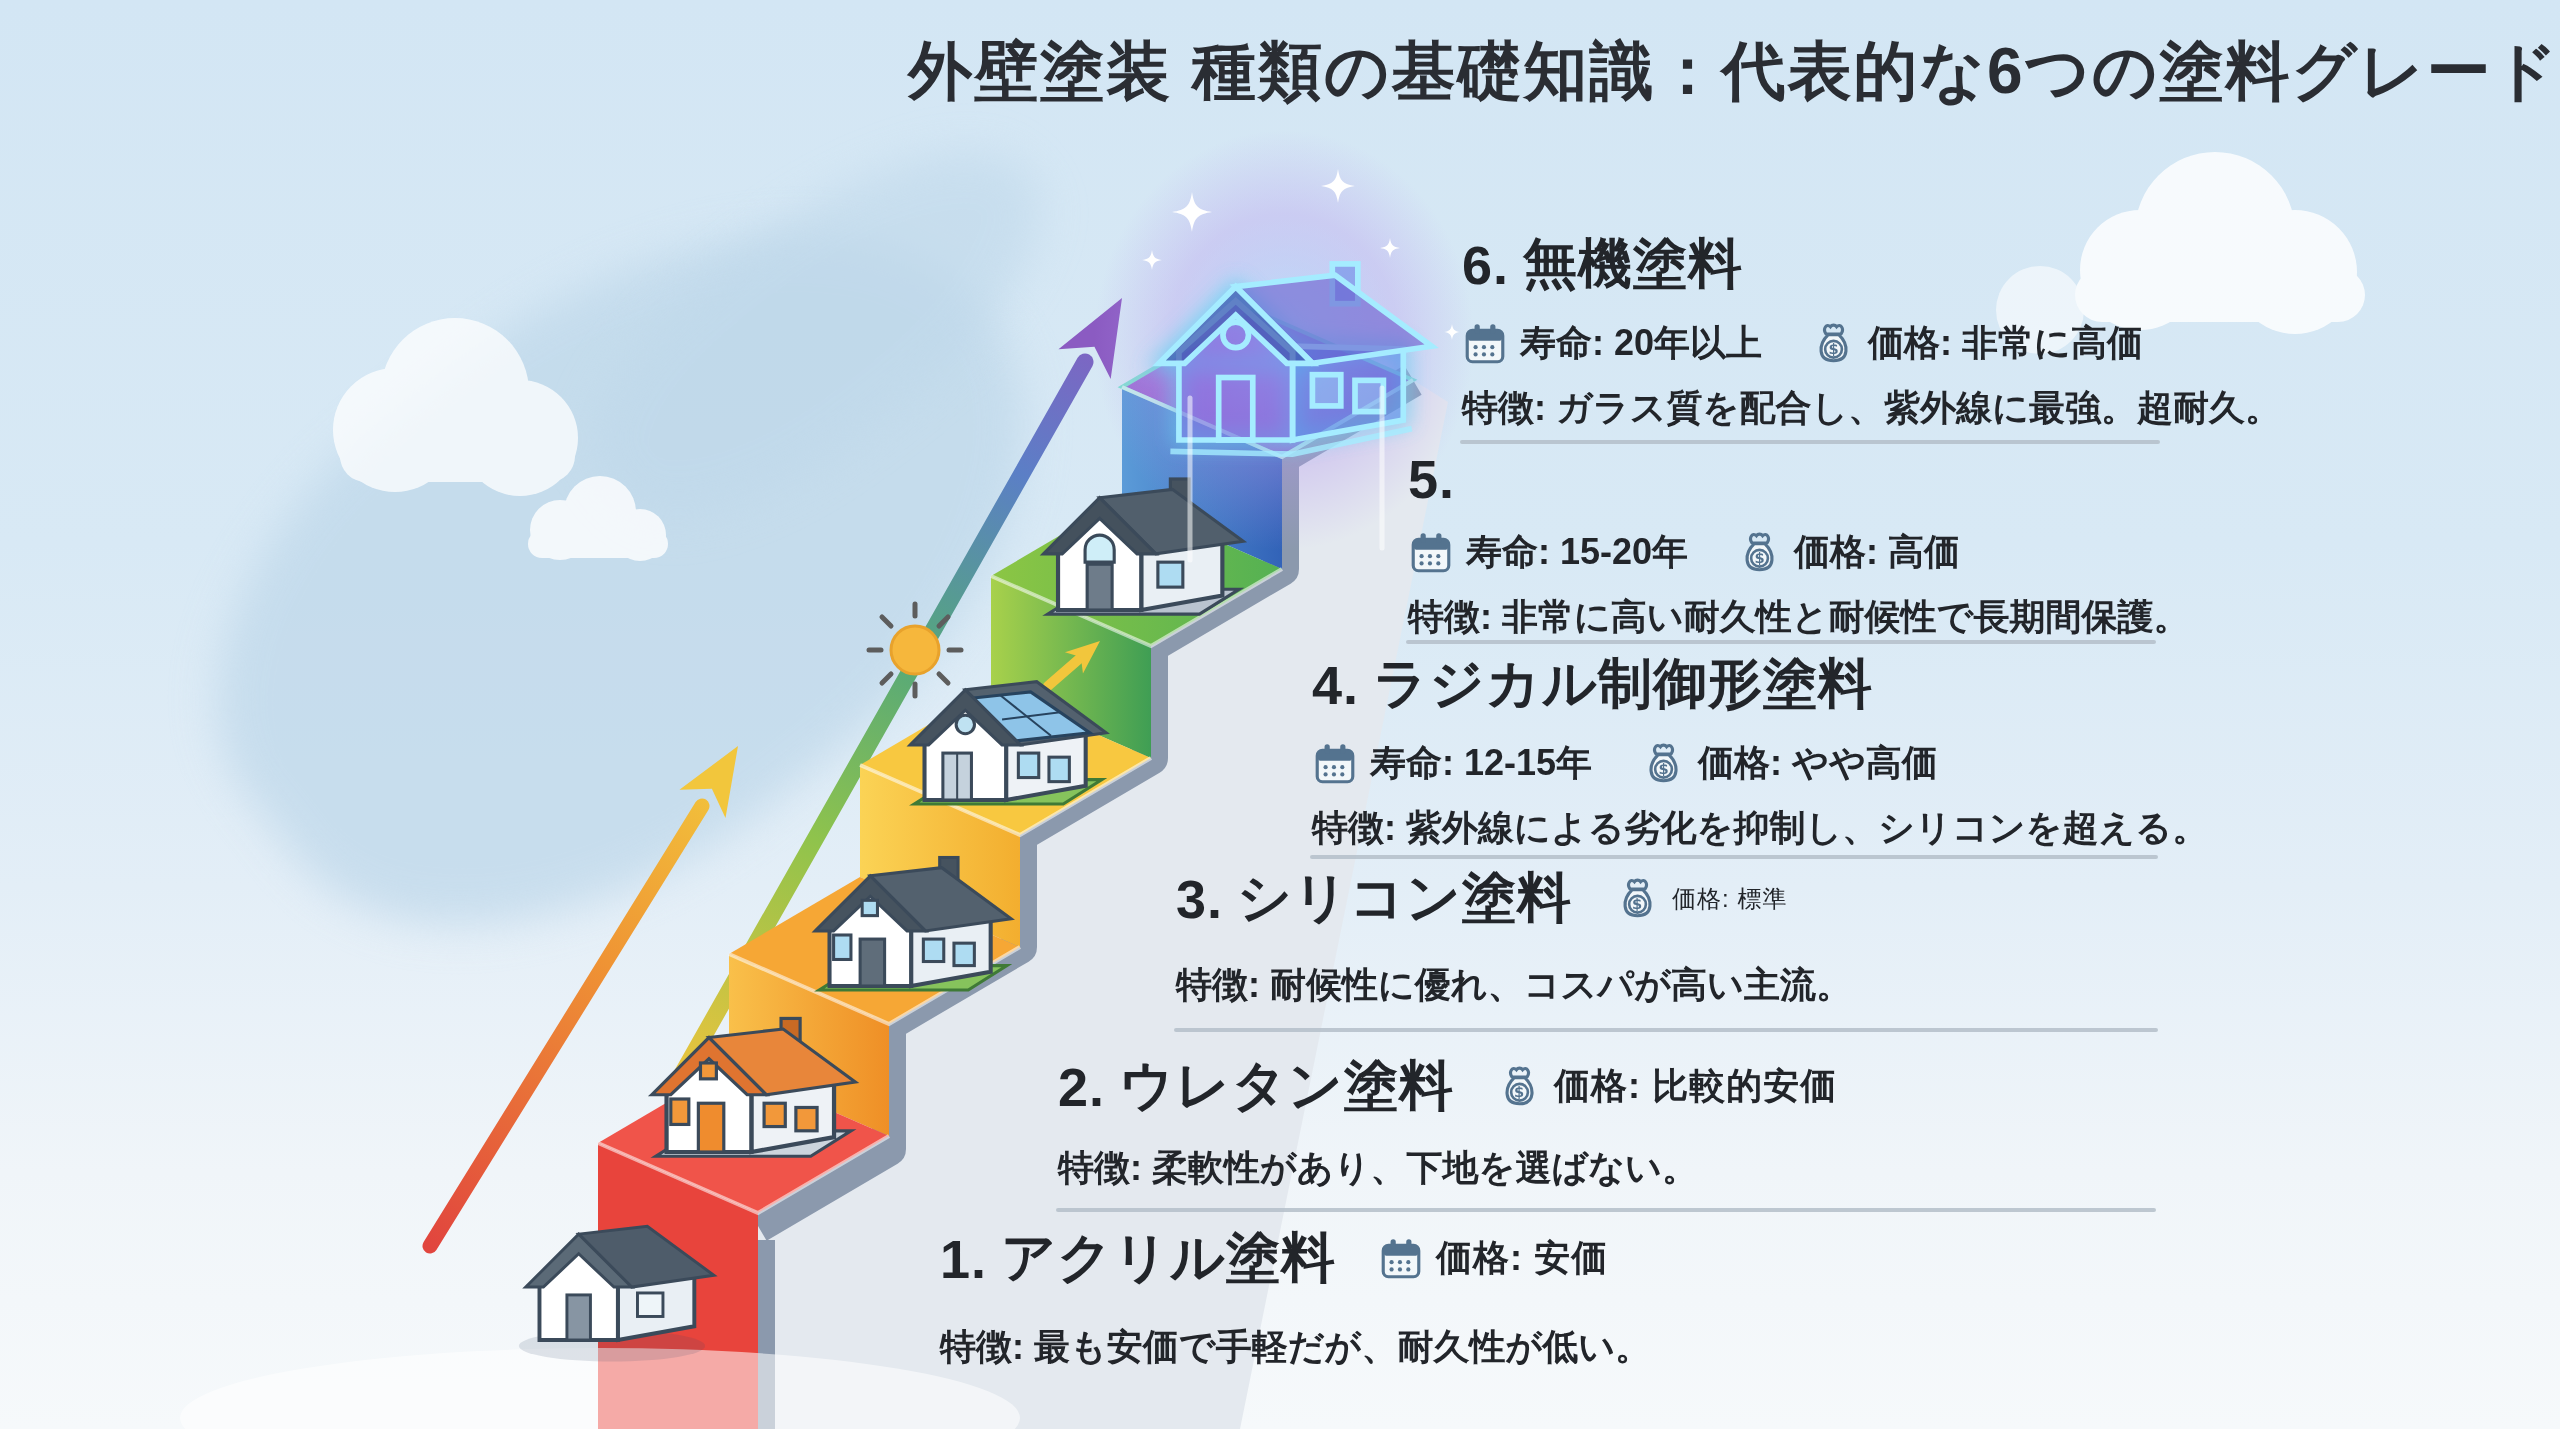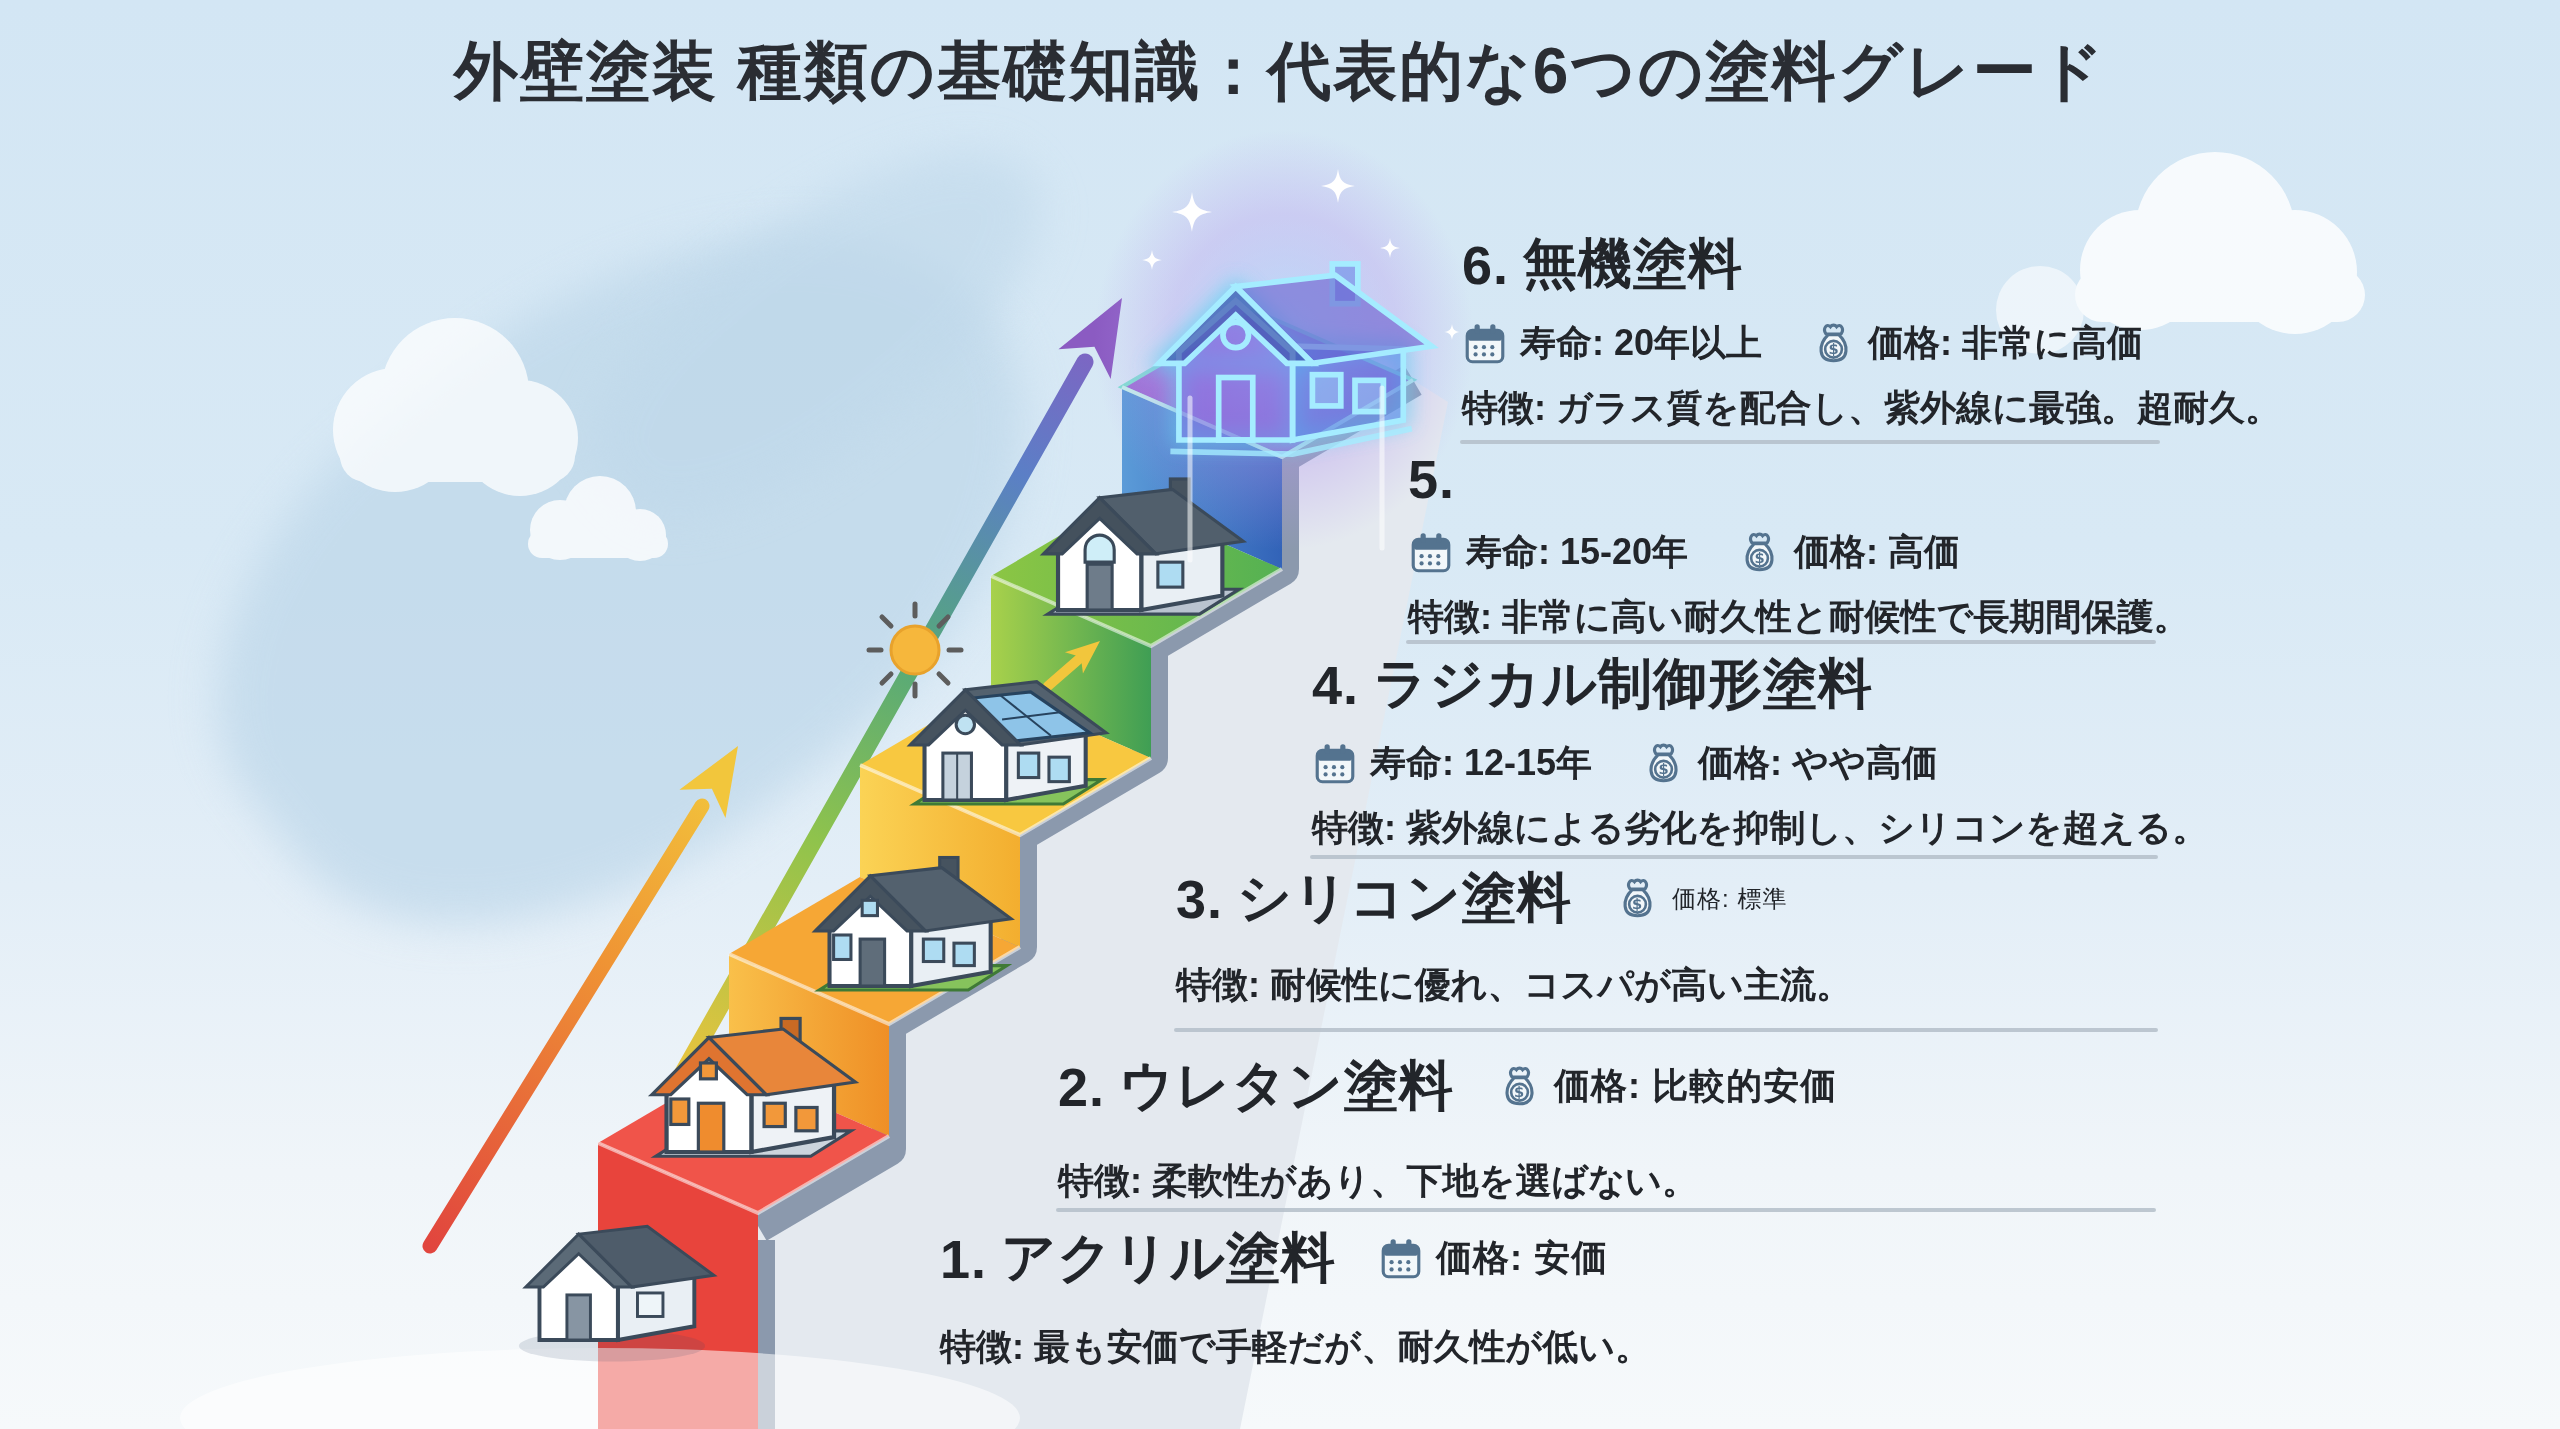--- a/index.html
+++ b/index.html
@@ -1,21 +1,21 @@
 <!DOCTYPE html>
 <html><head>
 <meta charset="utf-8">
 <style>
   html,body{margin:0;padding:0;background:#eef3f8;}
   #canvas{position:relative;width:2560px;height:1429px;overflow:hidden;
     font-family:"Liberation Sans","DejaVu Sans",sans-serif;
     background:linear-gradient(180deg,#d3e6f4 0%,#d8e9f5 38%,#e3eef7 62%,#f0f5f9 82%,#f6f9fb 100%);}
   .streak{position:absolute;background:#bfd8ea;border-radius:42% 58% 50% 50%;filter:blur(22px);}
   #scene{position:absolute;left:0;top:0;}
-  .title{position:absolute;left:0;right:0;top:28px;text-align:center;
+  .title{position:absolute;left:0;right:0;top:28px;text-align:right;
     font-size:64px;font-weight:800;color:#2a2d33;letter-spacing:2px;}
   .block{position:absolute;color:#22252a;}
   .b-head{font-size:54px;font-weight:800;letter-spacing:1px;display:flex;align-items:center;}
   .b-head .no{margin-right:14px;}
   .b-row{margin-top:18px;display:flex;align-items:center;font-size:36px;font-weight:700;text-align:right;}
   .b-feat{margin-top:16px;font-size:36px;font-weight:700;}
   .ic{width:46px;height:46px;margin-right:12px;flex:0 0 auto;}
   .gap{margin-left:48px;}
   .inline-ic{margin-left:42px;margin-right:12px;}
   .dv{position:absolute;height:4px;background:#b4bec9;border-radius:2px;opacity:.85;}
@@ -367,21 +367,21 @@
 
   <div class="block" style="left:1058px;top:1050px;">
     <div class="b-head">
       <span class="no">2.</span>
       <span>ウレタン塗料</span>
       <svg class="ic inline-ic">
           <use href="#ic-bag"></use>
         </svg>
       <span class="lblv" style="font-size:36px;font-weight:700;"><span>価格:</span> <span>比較的安価</span></span>
     </div>
-    <div class="b-feat" style="margin-top:34px;">
+    <div class="b-feat" style="margin-top:21px;">
       <span>特徴:</span> <span>柔軟性があり、下地を選ばない。</span>
     </div>
   </div>
   <div class="dv" style="left:1056px;top:1208px;width:1100px;"></div>
 
   <div class="block" style="left:940px;top:1222px;">
     <div class="b-head">
       <span class="no">1.</span>
       <span>アクリル塗料</span>
       <svg class="ic inline-ic">

